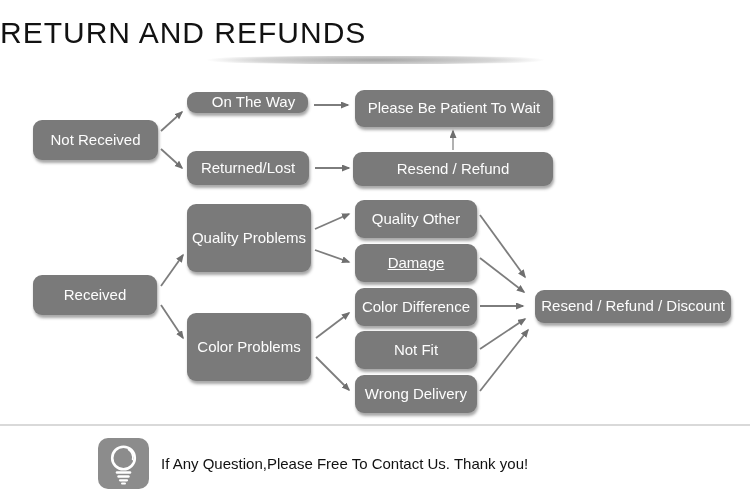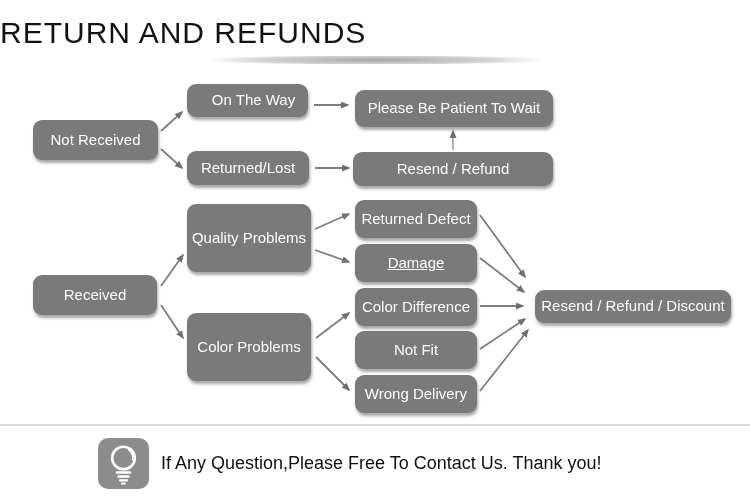--- a/index.html
+++ b/index.html
@@ -29,21 +29,21 @@
     box-sizing:border-box;padding:2px 4px;
   }
   .footer-divider{
     position:absolute;left:0;top:424px;width:750px;height:2px;background:#d9d9d9;
   }
   .footer{
     position:absolute;left:98px;top:437px;height:52px;
     display:flex;align-items:center;gap:12px;
   }
   .bulb-badge{display:block;}
-  .footer-text{font-size:18px;color:#111111;white-space:nowrap;}
+  .footer-text{font-size:15px;color:#111111;white-space:nowrap;}
 </style>
 </head>
 <body>
 
 <div class="stage">
 
   <h1 class="page-title">RETURN AND REFUNDS</h1>
   <div class="title-underline"></div>
 
   <div class="diagram">
@@ -68,30 +68,30 @@
         <line x1="316" y1="357" x2="349" y2="390" marker-end="url(#ah)"></line>
         <line x1="480" y1="215" x2="525" y2="277" marker-end="url(#ah)"></line>
         <line x1="480" y1="258" x2="524" y2="292" marker-end="url(#ah)"></line>
         <line x1="480" y1="306" x2="523" y2="306" marker-end="url(#ah)"></line>
         <line x1="480" y1="349" x2="525" y2="319" marker-end="url(#ah)"></line>
         <line x1="480" y1="391" x2="528" y2="330" marker-end="url(#ah)"></line>
       </g>
     </svg>
 
     <div class="node" style="left:33px;top:120px;width:125px;height:40px;">Not Received</div>
-    <div class="node" style="left:187px;top:84px;width:121px;height:33px;padding-left:16px;">On The Way</div>
+    <div class="node" style="left:187px;top:92px;width:121px;height:21px;padding-left:16px;">On The Way</div>
     <div class="node" style="left:187px;top:151px;width:122px;height:34px;">Returned/Lost</div>
     <div class="node" style="left:355px;top:90px;width:198px;height:37px;">Please Be Patient To Wait</div>
     <div class="node" style="left:353px;top:152px;width:200px;height:34px;">Resend / Refund</div>
 
     <div class="node" style="left:187px;top:204px;width:124px;height:68px;">Quality Problems</div>
     <div class="node" style="left:33px;top:275px;width:124px;height:40px;">Received</div>
     <div class="node" style="left:187px;top:313px;width:124px;height:68px;">Color Problems</div>
 
-    <div class="node" style="left:355px;top:200px;width:122px;height:38px;">Returned Defect</div>
+    <div class="node" style="left:355px;top:200px;width:122px;height:38px;">Quality Other</div>
     <div class="node" style="left:355px;top:244px;width:122px;height:38px;text-decoration:underline;">Damage</div>
     <div class="node" style="left:355px;top:288px;width:122px;height:38px;">Color Difference</div>
     <div class="node" style="left:355px;top:331px;width:122px;height:38px;">Not Fit</div>
     <div class="node" style="left:355px;top:375px;width:122px;height:38px;">Wrong Delivery</div>
 
     <div class="node" style="left:535px;top:290px;width:196px;height:33px;">Resend / Refund / Discount</div>
   </div>
 
   <div class="footer-divider"></div>
 

